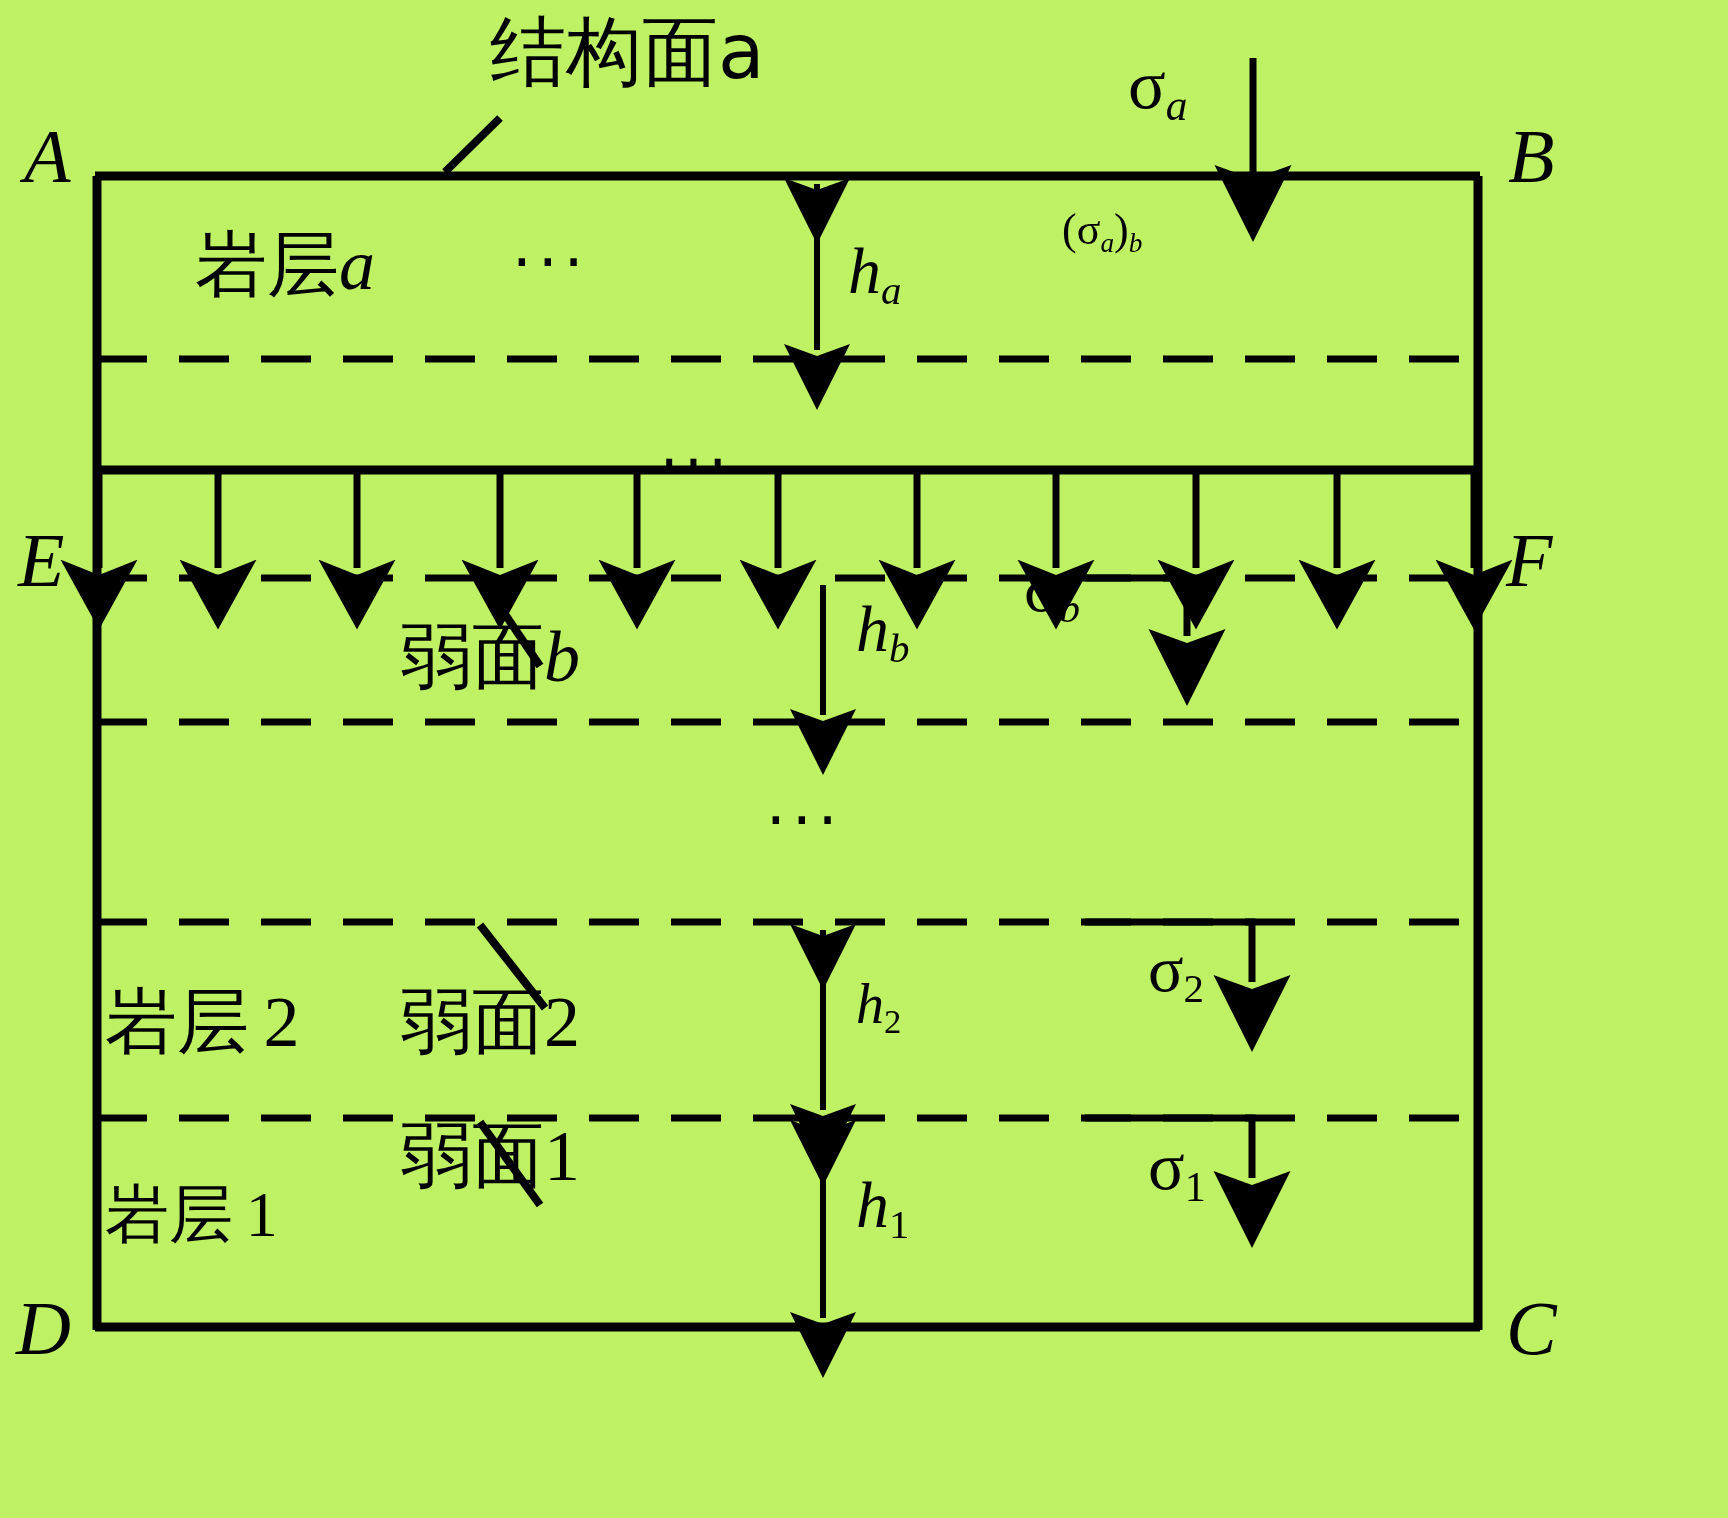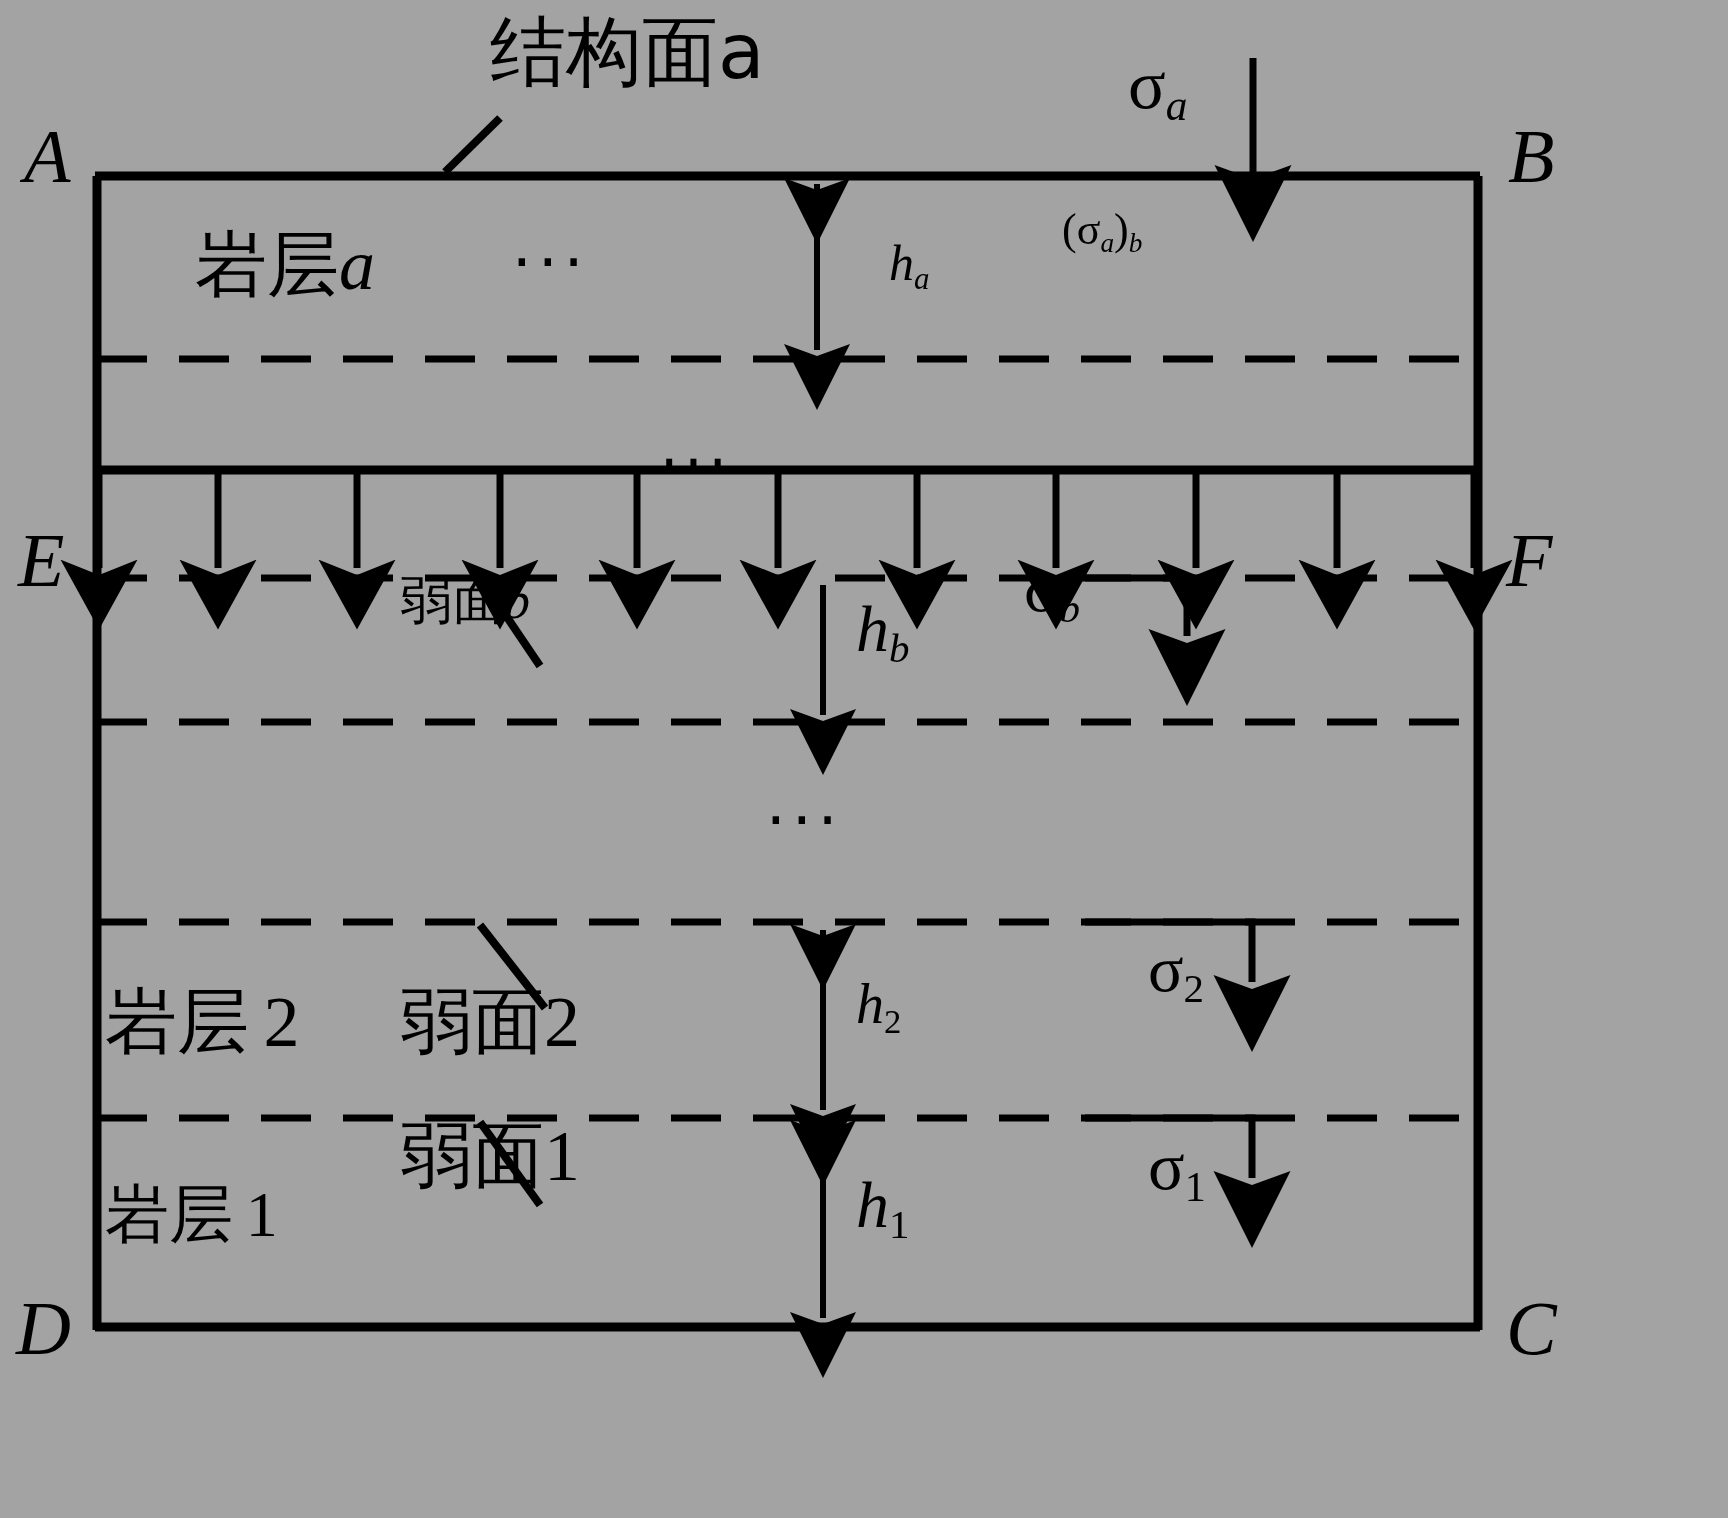--- a/index.html
+++ b/index.html
@@ -4,21 +4,21 @@
 <style>
   html, body {
     margin: 0;
     padding: 0;
     background: #ffffff;
   }
   #stage {
     position: relative;
     width: 1728px;
     height: 1518px;
-    background: #a3a3a3;
+    background: #bef264;
     overflow: hidden;
     font-family: "Liberation Serif", serif;
   }
   svg#diagram {
     position: absolute;
     left: 0;
     top: 0;
     width: 1728px;
     height: 1518px;
   }
@@ -170,40 +170,40 @@
   <div class="lbl ital" style="left:24px; top:118px; font-size:76px;">A</div>
 
   <div class="lbl ital" style="left:1508px; top:118px; font-size:76px;">B</div>
 
   <div class="lbl cjk" style="left:195px; top:228px; font-size:72px;">
     <span>岩层</span><span class="ital" style="font-family:'Liberation Serif',serif;">a</span>
   </div>
 
   <div class="lbl dots" style="left:512px; top:232px; font-size:62px;">···</div>
 
-  <div class="lbl" style="left:848px; top:238px; font-size:50px;margin-left:41px;">
+  <div class="lbl" style="left:848px; top:238px; font-size:66px;">
     <span class="ital">h</span><span class="sub">a</span>
   </div>
 
   <div class="lbl" style="left:1062px; top:208px; font-size:44px;">
     <span class="upr">(</span><span class="upr">σ</span><span class="sub">a</span><span class="upr">)</span><span class="sub">b</span>
   </div>
 
   <div class="lbl dots" style="left:660px; top:434px; font-size:58px;">···</div>
 
   <div class="lbl ital" style="left:18px; top:522px; font-size:76px;">E</div>
 
   <div class="lbl ital" style="left:1506px; top:522px; font-size:76px;">F</div>
 
   <div class="lbl" style="left:1024px; top:556px; font-size:66px;">
     <span class="upr">σ</span><span class="sub">b</span>
   </div>
 
 
-  <div class="lbl cjk" style="left:400px; top:574px; font-size:52px;text-align:center;">
+  <div class="lbl cjk" style="left:400px; top:620px; font-size:72px;text-align:center;">
     <span>弱面</span><span class="ital" style="font-family:'Liberation Serif',serif;">b</span>
   </div>
 
   <div class="lbl" style="left:856px; top:596px; font-size:66px;">
     <span class="ital">h</span><span class="sub">b</span>
   </div>
 
   <div class="lbl dots" style="left:766px; top:790px; font-size:62px;">···</div>
 
   <div class="lbl" style="left:1148px; top:936px; font-size:66px;">

